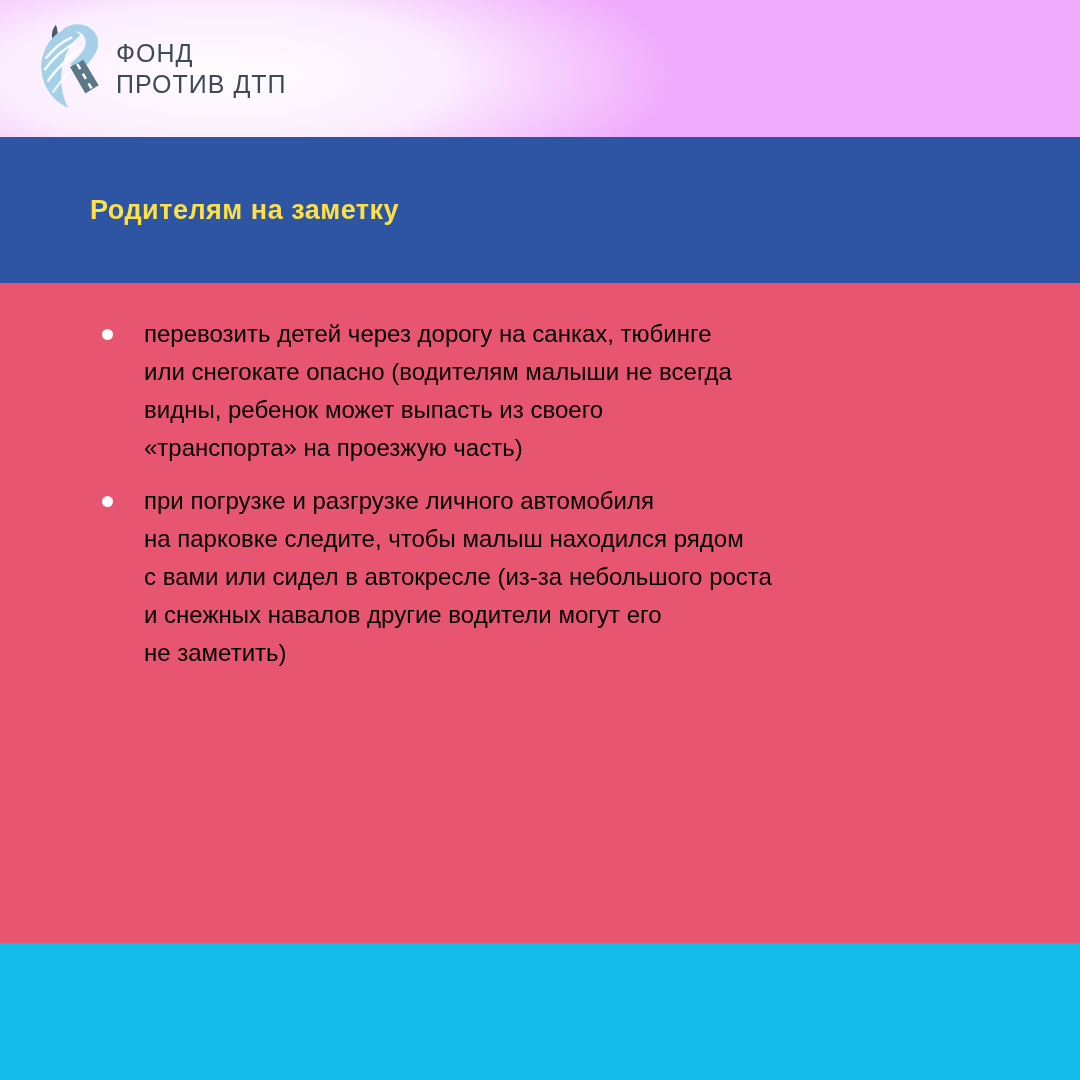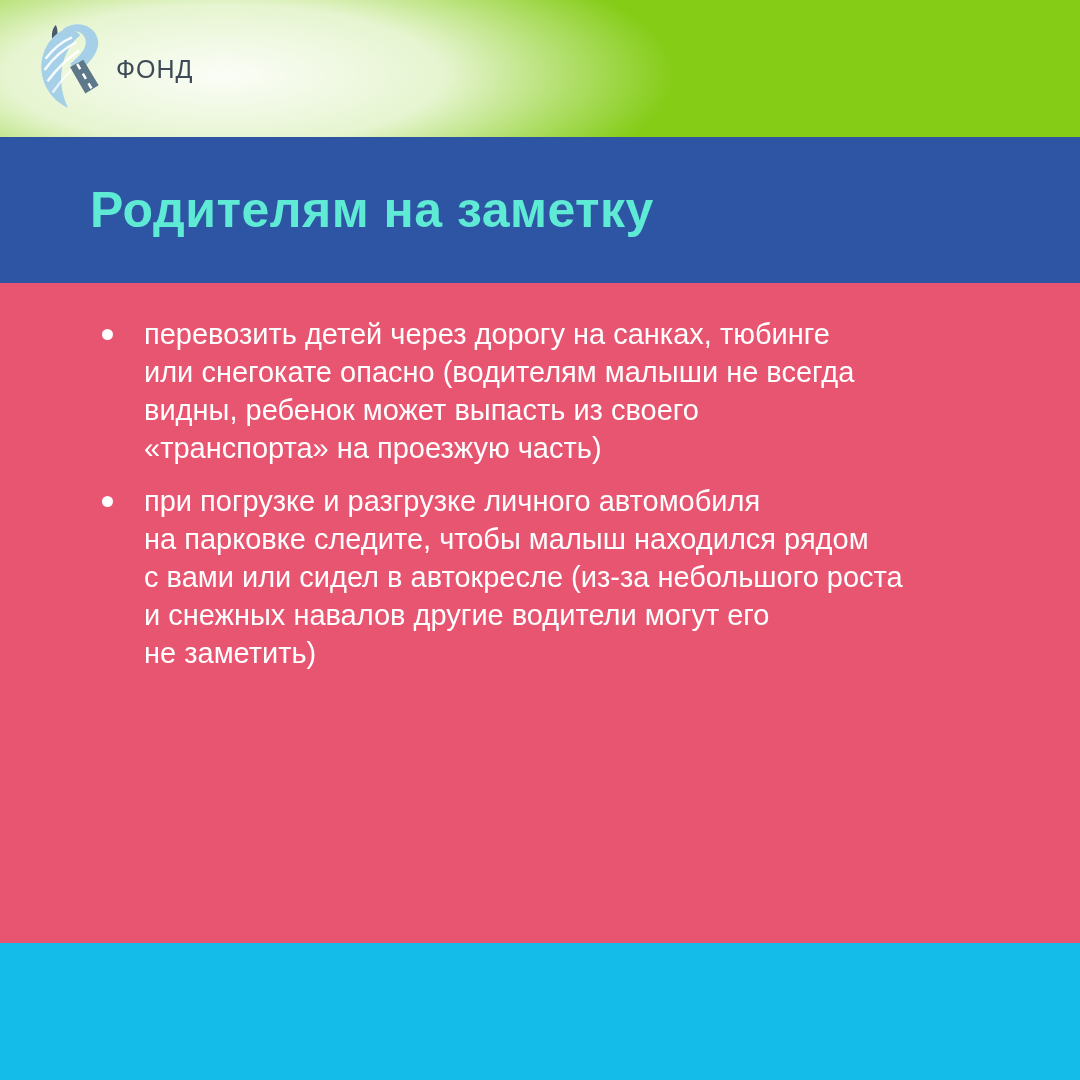--- a/index.html
+++ b/index.html
@@ -12,21 +12,21 @@
     height: 1080px;
     margin: 0 auto;
     overflow: hidden;
     background: #14bce9;
   }
 
   
   .header-area {
     position: relative;
     height: 137px;
-    background: #84cc16;
+    background: #f0abfc;
     overflow: hidden;
     padding-left: 43px;
   }
   .logo-glow {
     position: absolute;
     left: -80px; top: -70px;
     width: 760px; height: 290px;
     background: radial-gradient(ellipse at 40% 50%,
       rgba(255,255,255,0.97) 0%,
       rgba(255,255,255,0.80) 34%,
@@ -54,39 +54,39 @@
 
   
   .title-banner {
     height: 146px;
     background: #2e55a4;
     display: flex;
     align-items: center;
     padding-left: 90px;
   }
   .title-banner h1 {
-    color: #5eead4;
-    font-size: 50px;
+    color: #fde047;
+    font-size: 27px;
     font-weight: 700;
     letter-spacing: 0.5px;
   }
 
   
   .tips-section {
     height: 660px;
     background: #e85571;
     padding: 32px 40px 0 100px;
   }
   .tips-list { list-style: none; }
   .tips-list li {
     position: relative;
     padding-left: 44px;
     margin-bottom: 15px;
-    color: #ffffff;
-    font-size: 29px;
+    color: #000000;
+    font-size: 24px;
     line-height: 38px;
     font-weight: 400;
   }
   .tips-list li::before {
     content: "";
     position: absolute;
     left: 2px; top: 14px;
     width: 11px; height: 11px;
     border-radius: 50%;
     background: #ffffff;
@@ -118,20 +118,21 @@
         <path d="M9 36 C16 27 25 19 35 15" stroke="#ffffff" stroke-width="2.4" fill="none" opacity="0.9"></path>
         <path d="M8 47 C16 36 27 26 39 20" stroke="#ffffff" stroke-width="2.4" fill="none" opacity="0.9"></path>
         <path d="M11 58 C19 47 30 36 42 28" stroke="#ffffff" stroke-width="2.4" fill="none" opacity="0.9"></path>
         <path d="M16 69 C23 59 32 48 43 39" stroke="#ffffff" stroke-width="2.2" fill="none" opacity="0.75"></path>
 
         <path d="M33 44 L46 37 L61 62 L48 70 Z" fill="#5c7889"></path>
         <path d="M40 41 L54 65" stroke="#ffffff" stroke-width="2.4" stroke-dasharray="6 5" fill="none"></path>
       </svg>
       <div class="logo-text">
         <span>ФОНД</span>
+        <span>ПРОТИВ ДТП</span>
       </div>
     </div>
   </header>
 
   <section class="title-banner">
     <h1>Родителям на заметку</h1>
   </section>
 
   <section class="tips-section">
     <ul class="tips-list">

